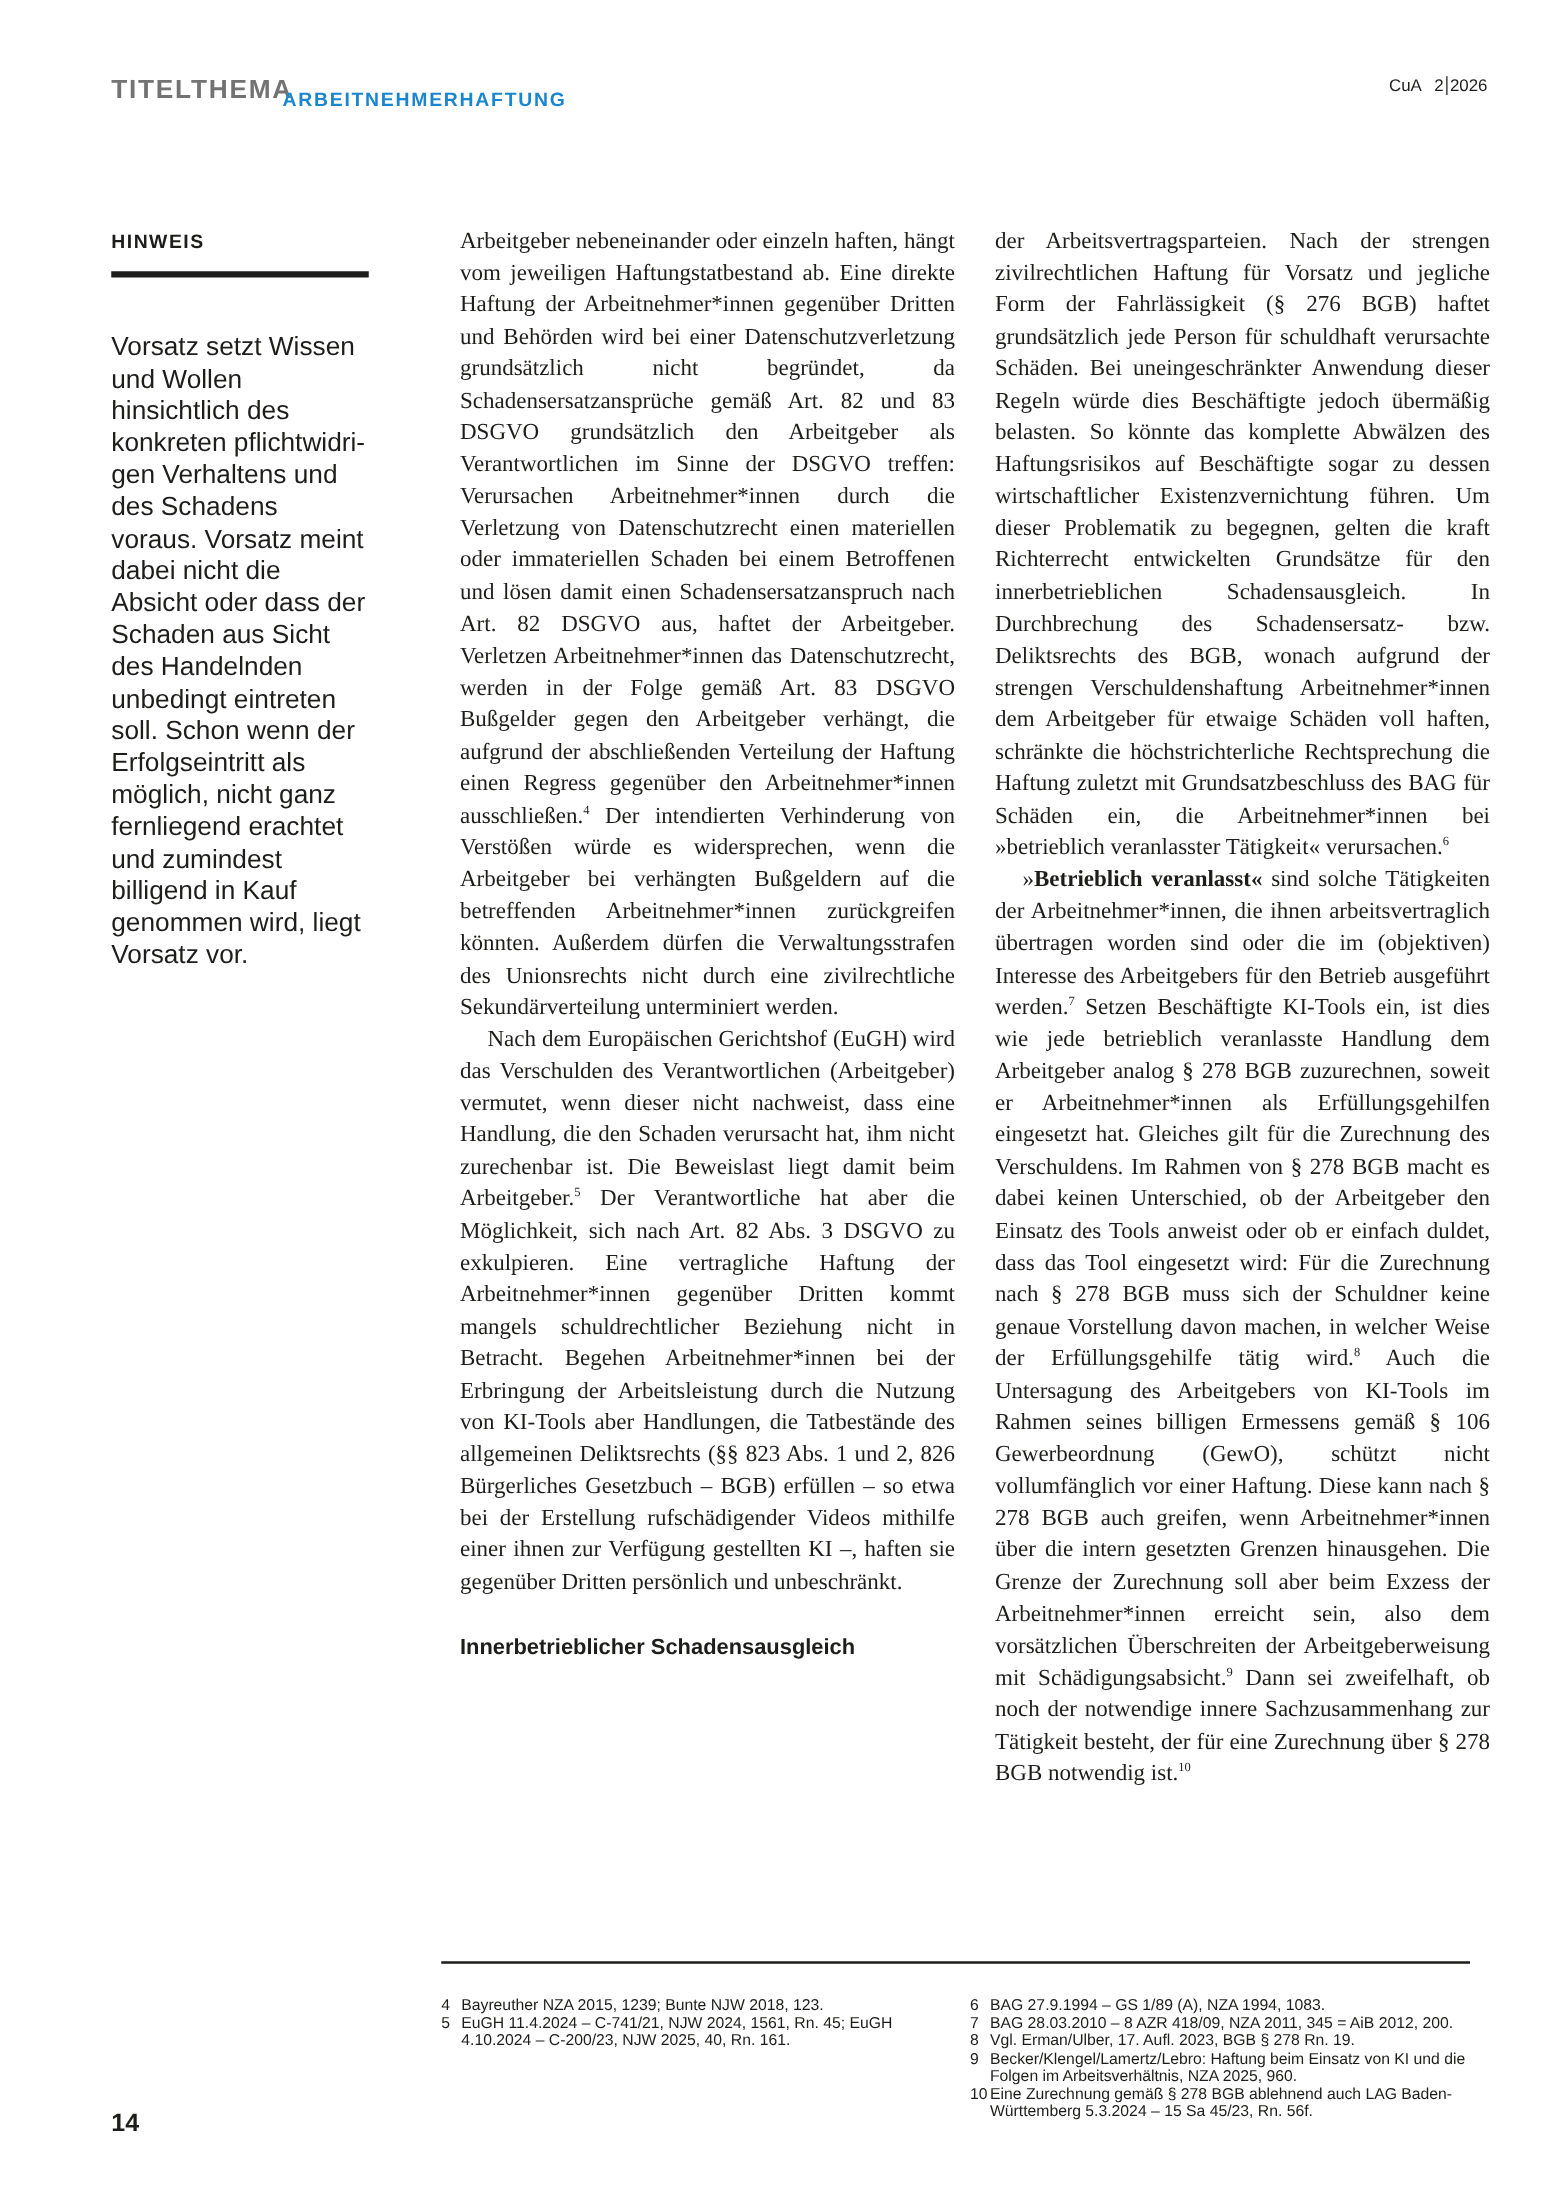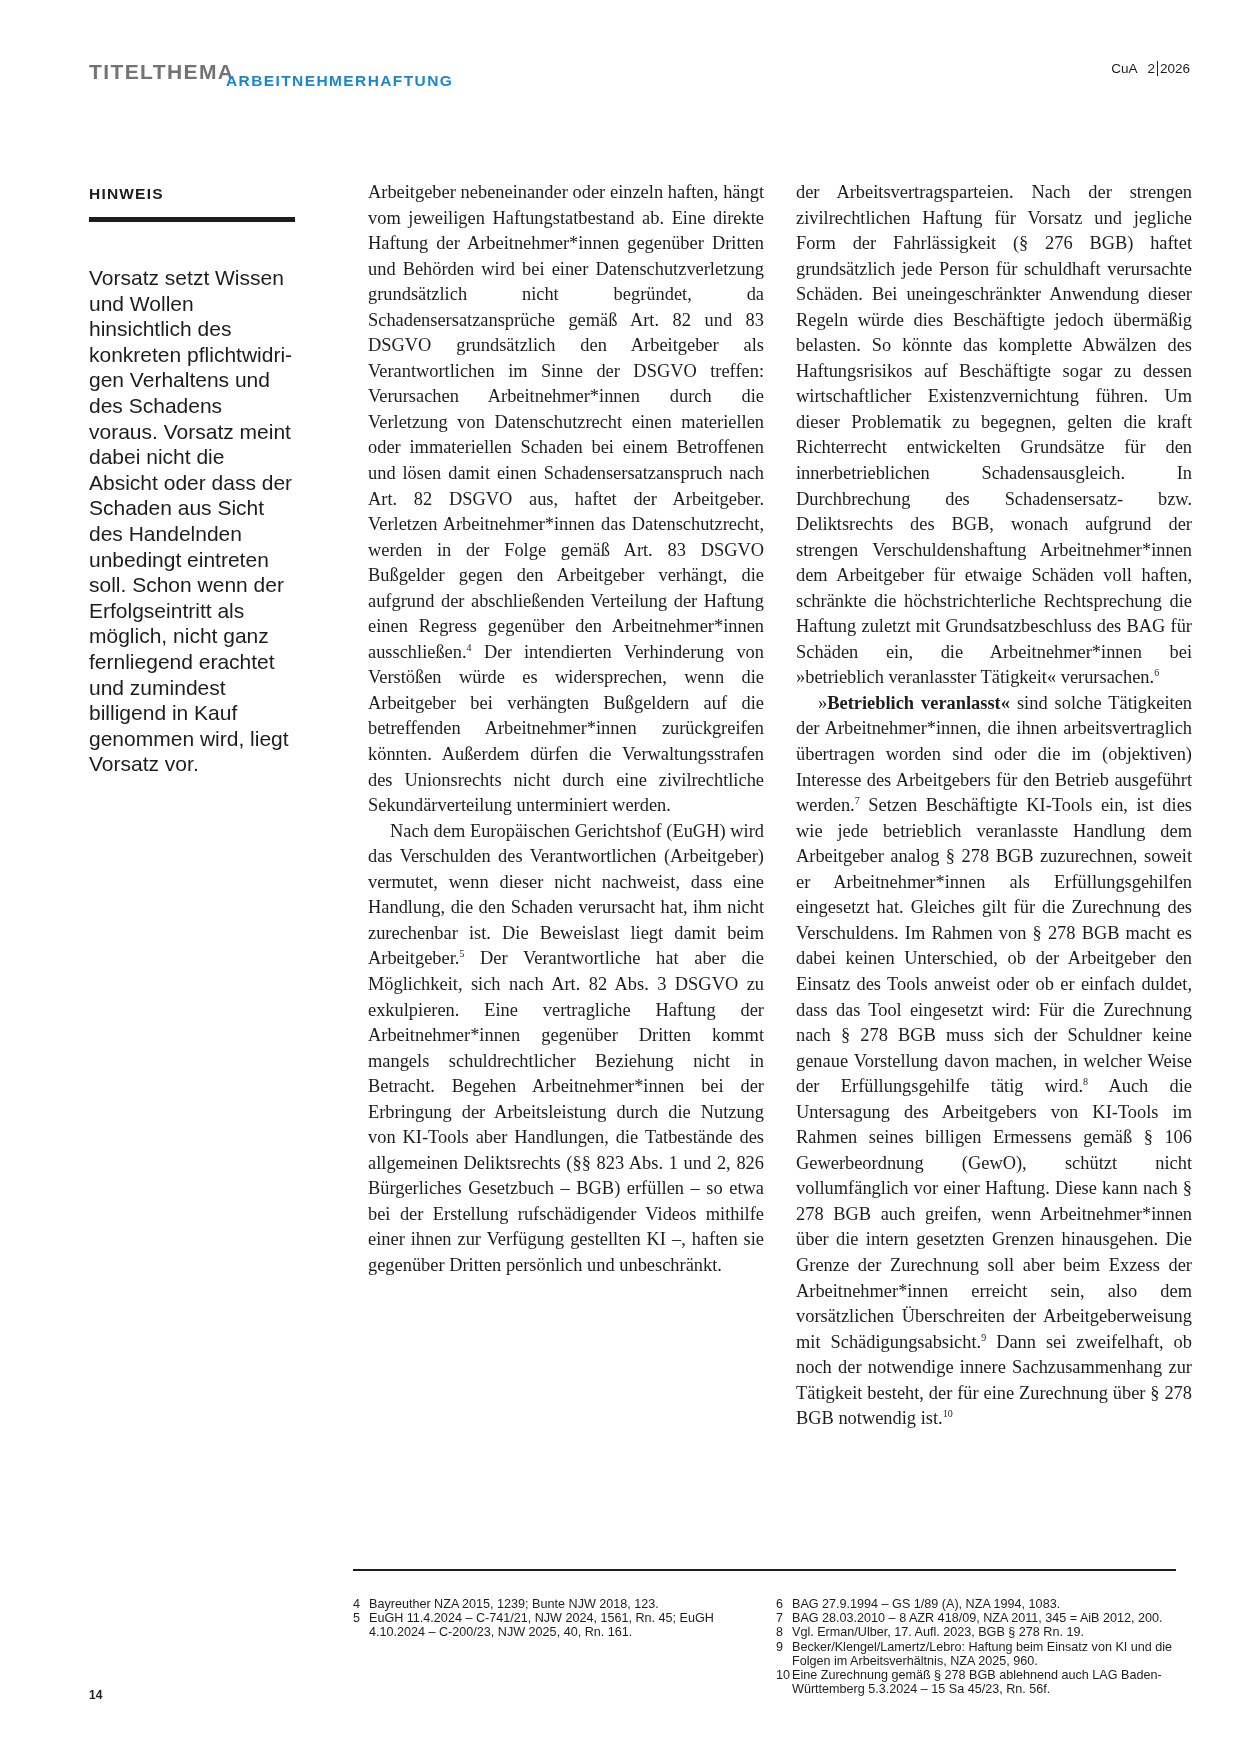--- a/index.html
+++ b/index.html
@@ -26,21 +26,21 @@
   .col .subhead { font-family: "Liberation Sans", sans-serif; font-weight: bold; font-size: 17.5px; text-align: left; margin: 26px 0 26px 0; line-height: 25px; }
 
   .fn-rule { position: absolute; top: 1569px; left: 353px; width: 823px; height: 1.6px; background: #1d1d1b; }
   .footnotes { position: absolute; top: 1597px; font-family: "Liberation Sans", sans-serif; font-size: 12.6px; line-height: 14.2px; color: #1d1d1b; }
   .fn-left { left: 353px; width: 400px; }
   .fn-right { left: 776px; width: 410px; }
   .fn { display: flex; }
   .fn .num { width: 16px; flex: 0 0 16px; }
   .fn .txt { flex: 1; }
 
-  .page-number { position: absolute; left: 89px; top: 1688px; font-family: "Liberation Sans", sans-serif; font-weight: bold; font-size: 12px; color: #1d1d1b; }
+  .page-number { position: absolute; left: 89px; top: 1688px; font-family: "Liberation Sans", sans-serif; font-weight: bold; font-size: 20px; color: #1d1d1b; }
 </style>
 </head>
 <body>
 
 <div class="header">
   <span class="section">TITELTHEMA</span>
   <span class="topic">ARBEITNEHMERHAFTUNG</span>
   <span class="journal">
     <span class="brand">CuA</span><span>2</span><span class="sep"></span><span>2026</span>
   </span>
@@ -48,20 +48,21 @@
 
 <aside class="sidebar">
   <div class="title">HINWEIS</div>
   <div class="rule"></div>
   <div class="text">Vorsatz setzt Wissen und Wollen hinsichtlich des konkreten pflichtwidri-gen Verhaltens und des Schadens voraus. Vorsatz meint dabei nicht die Absicht oder dass der Schaden aus Sicht des Handelnden unbedingt eintreten soll. Schon wenn der Erfolgseintritt als möglich, nicht ganz fernliegend erachtet und zumindest billigend in Kauf genommen wird, liegt Vorsatz vor.</div>
 </aside>
 
 <div class="col col1">
   <p><span>Arbeitgeber nebeneinander oder einzeln haf­ten, hängt vom jeweiligen Haftungstatbestand ab. Eine direkte Haftung der Arbeitnehmer*in­nen gegenüber Dritten und Behörden wird bei einer Datenschutzverletzung grundsätzlich nicht begründet, da Schadensersatzansprüche gemäß Art. 82 und 83 DSGVO grundsätzlich den Arbeitgeber als Verantwortlichen im Sinne der DSGVO treffen: Verursachen Arbeitneh­mer*innen durch die Verletzung von Daten­schutzrecht einen materiellen oder immateriel­len Schaden bei einem Betroffenen und lösen damit einen Schadensersatzanspruch nach Art. 82 DSGVO aus, haftet der Arbeitgeber. Verletzen Arbeitnehmer*innen das Datenschutz­recht, werden in der Folge gemäß Art. 83 DSGVO Bußgelder gegen den Arbeitgeber ver­hängt, die aufgrund der abschließenden Vertei­lung der Haftung einen Regress gegenüber den Arbeitnehmer*innen ausschließen.</span><sup>4</sup><span> Der inten­dierten Verhinderung von Verstößen würde es widersprechen, wenn die Arbeitgeber bei verhängten Bußgeldern auf die betreffenden Arbeitnehmer*innen zurückgreifen könnten. Außerdem dürfen die Verwaltungsstrafen des Unionsrechts nicht durch eine zivilrechtliche Sekundärverteilung unterminiert werden.</span></p>
   <p class="indent"><span>Nach dem Europäischen Gerichtshof (EuGH) wird das Verschulden des Verantwortlichen (Arbeitgeber) vermutet, wenn dieser nicht nachweist, dass eine Handlung, die den Scha­den verursacht hat, ihm nicht zurechenbar ist. Die Beweislast liegt damit beim Arbeitgeber.</span><sup>5</sup><span> Der Verantwortliche hat aber die Möglichkeit, sich nach Art. 82 Abs. 3 DSGVO zu exkulpie­ren. Eine vertragliche Haftung der Arbeitneh­mer*innen gegenüber Dritten kommt mangels schuldrechtlicher Beziehung nicht in Betracht. Begehen Arbeitnehmer*innen bei der Erbrin­gung der Arbeitsleistung durch die Nutzung von KI-Tools aber Handlungen, die Tatbestände des allgemeinen Deliktsrechts (§§ 823 Abs. 1 und 2, 826 Bürgerliches Gesetzbuch – BGB) erfüllen – so etwa bei der Erstellung rufschädi­gender Videos mithilfe einer ihnen zur Ver­fügung gestellten KI –, haften sie gegenüber Dritten persönlich und unbeschränkt.</span></p>
+  <div class="subhead">Innerbetrieblicher Schadensausgleich</div>
 </div>
 
 <div class="col col2">
   <p><span>der Arbeitsvertragsparteien. Nach der strengen zivilrechtlichen Haftung für Vorsatz und jeg­liche Form der Fahrlässigkeit (§ 276 BGB) haftet grundsätzlich jede Person für schuldhaft verursachte Schäden. Bei uneingeschränkter Anwendung dieser Regeln würde dies Beschäf­tigte jedoch übermäßig belasten. So könnte das komplette Abwälzen des Haftungsrisikos auf Beschäftigte sogar zu dessen wirtschaft­licher Existenzvernichtung führen. Um dieser Problematik zu begegnen, gelten die kraft Richterrecht entwickelten Grundsätze für den innerbetrieblichen Schadensausgleich. In Durchbrechung des Schadensersatz- bzw. Deliktsrechts des BGB, wonach aufgrund der strengen Verschuldenshaftung Arbeitneh­mer*innen dem Arbeitgeber für etwaige Schä­den voll haften, schränkte die höchstrichter­liche Rechtsprechung die Haftung zuletzt mit Grundsatzbeschluss des BAG für Schäden ein, die Arbeitnehmer*innen bei »betrieblich ver­anlasster Tätigkeit« verursachen.</span><sup>6</sup></p>
   <p class="indent"><span>»</span><b>Betrieblich veranlasst«</b><span> sind solche Tätig­keiten der Arbeitnehmer*innen, die ihnen ar­beitsvertraglich übertragen worden sind oder die im (objektiven) Interesse des Arbeitgebers für den Betrieb ausgeführt werden.</span><sup>7</sup><span> Setzen Beschäftigte KI-Tools ein, ist dies wie jede betrieblich veranlasste Handlung dem Arbeit­geber analog § 278 BGB zuzurechnen, soweit er Arbeitnehmer*innen als Erfüllungsgehilfen eingesetzt hat. Gleiches gilt für die Zurech­nung des Verschuldens. Im Rahmen von § 278 BGB macht es dabei keinen Unterschied, ob der Arbeitgeber den Einsatz des Tools anweist oder ob er einfach duldet, dass das Tool einge­setzt wird: Für die Zurechnung nach § 278 BGB muss sich der Schuldner keine genaue Vorstellung davon machen, in welcher Weise der Erfüllungsgehilfe tätig wird.</span><sup>8</sup><span> Auch die Untersagung des Arbeitgebers von KI-Tools im Rahmen seines billigen Ermessens gemäß § 106 Gewerbeordnung (GewO), schützt nicht vollumfänglich vor einer Haftung. Diese kann nach § 278 BGB auch greifen, wenn Arbeit­nehmer*innen über die intern gesetzten Gren­zen hinausgehen. Die Grenze der Zurechnung soll aber beim Exzess der Arbeitnehmer*innen erreicht sein, also dem vorsätzlichen Über­schreiten der Arbeitgeberweisung mit Schädi­gungsabsicht.</span><sup>9</sup><span> Dann sei zweifelhaft, ob noch der notwendige innere Sachzusammenhang zur Tätigkeit besteht, der für eine Zurechnung über § 278 BGB notwendig ist.</span><sup>10</sup></p>
 </div>
 
 <div class="fn-rule"></div>
 
 <div class="footnotes fn-left">

